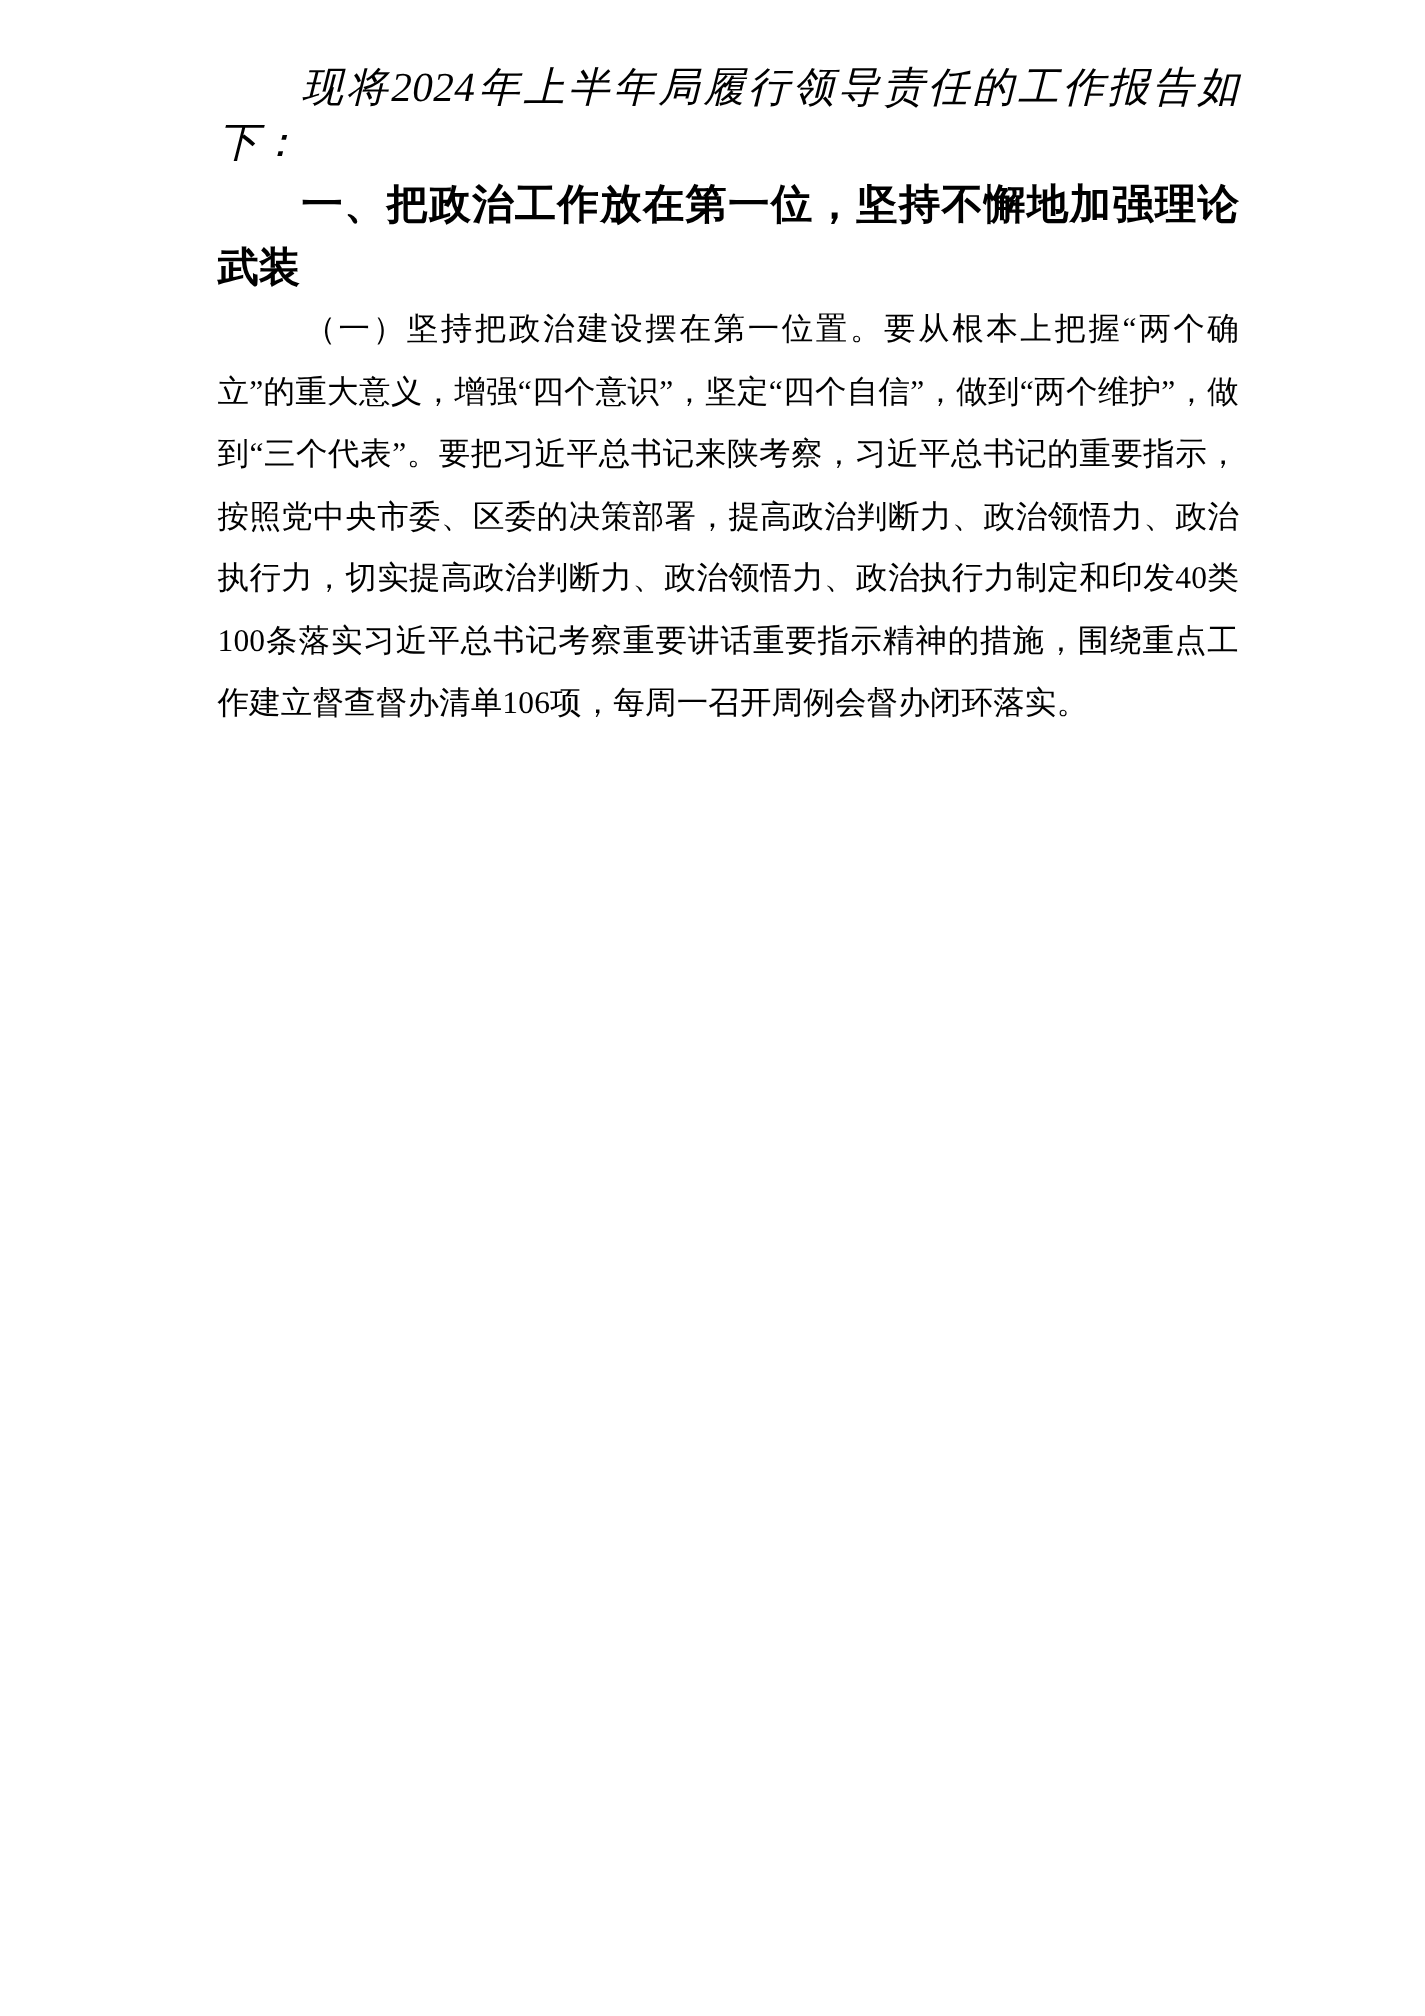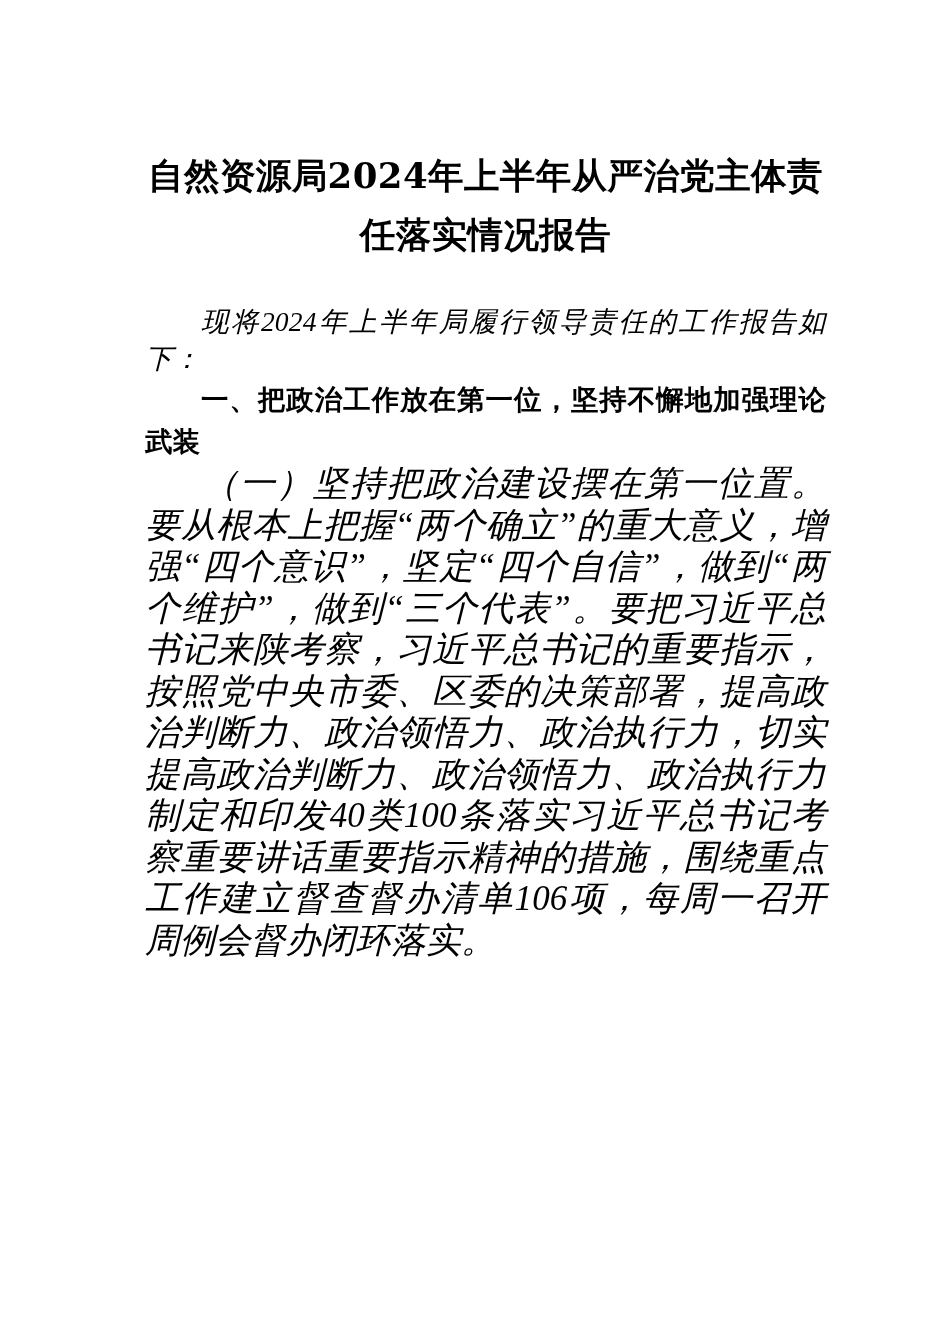--- a/index.html
+++ b/index.html
@@ -73,39 +73,37 @@
     text-indent: 56px;
     text-align: justify;
     text-justify: inter-ideograph;
     word-break: break-all;
   }
 
   
   .body-para {
     margin: 0;
     font-family: "Liberation Serif", "DejaVu Serif", serif;
-    font-size: 35px;
+    font-size: 21px;
     line-height: 41.5px;
     letter-spacing: 0.1px;
     text-indent: 58px;
     text-align: justify;
     text-justify: inter-ideograph;
-    font-style: italic;
     word-break: break-all;
   }
 
   .body-para + .body-para { padding-top: 1px; }
 </style>
 </head>
 <body>
 
 <div class="page">
   <div class="content">
 
-    <h1 class="doc-title">自然资源局2024年上半年从严治党主体责任落实情况报告</h1>
 
     <p class="lead">现将2024年上半年局履行领导责任的工作报告如下：</p>
 
     <h2 class="section-heading">一、把政治工作放在第一位，坚持不懈地加强理论武装</h2>
 
     <p class="body-para">（一）坚持把政治建设摆在第一位置。要从根本上把握“两个确立”的重大意义，增强“四个意识”，坚定“四个自信”，做到“两个维护”，做到“三个代表”。要把习近平总书记来陕考察，习近平总书记的重要指示，按照党中央市委、区委的决策部署，提高政治判断力、政治领悟力、政治执行力，切实提高政治判断力、政治领悟力、政治执行力制定和印发40类100条落实习近平总书记考察重要讲话重要指示精神的措施，围绕重点工作建立督查督办清单106项，每周一召开周例会督办闭环落实。</p>
 
 
   </div>
 </div>

